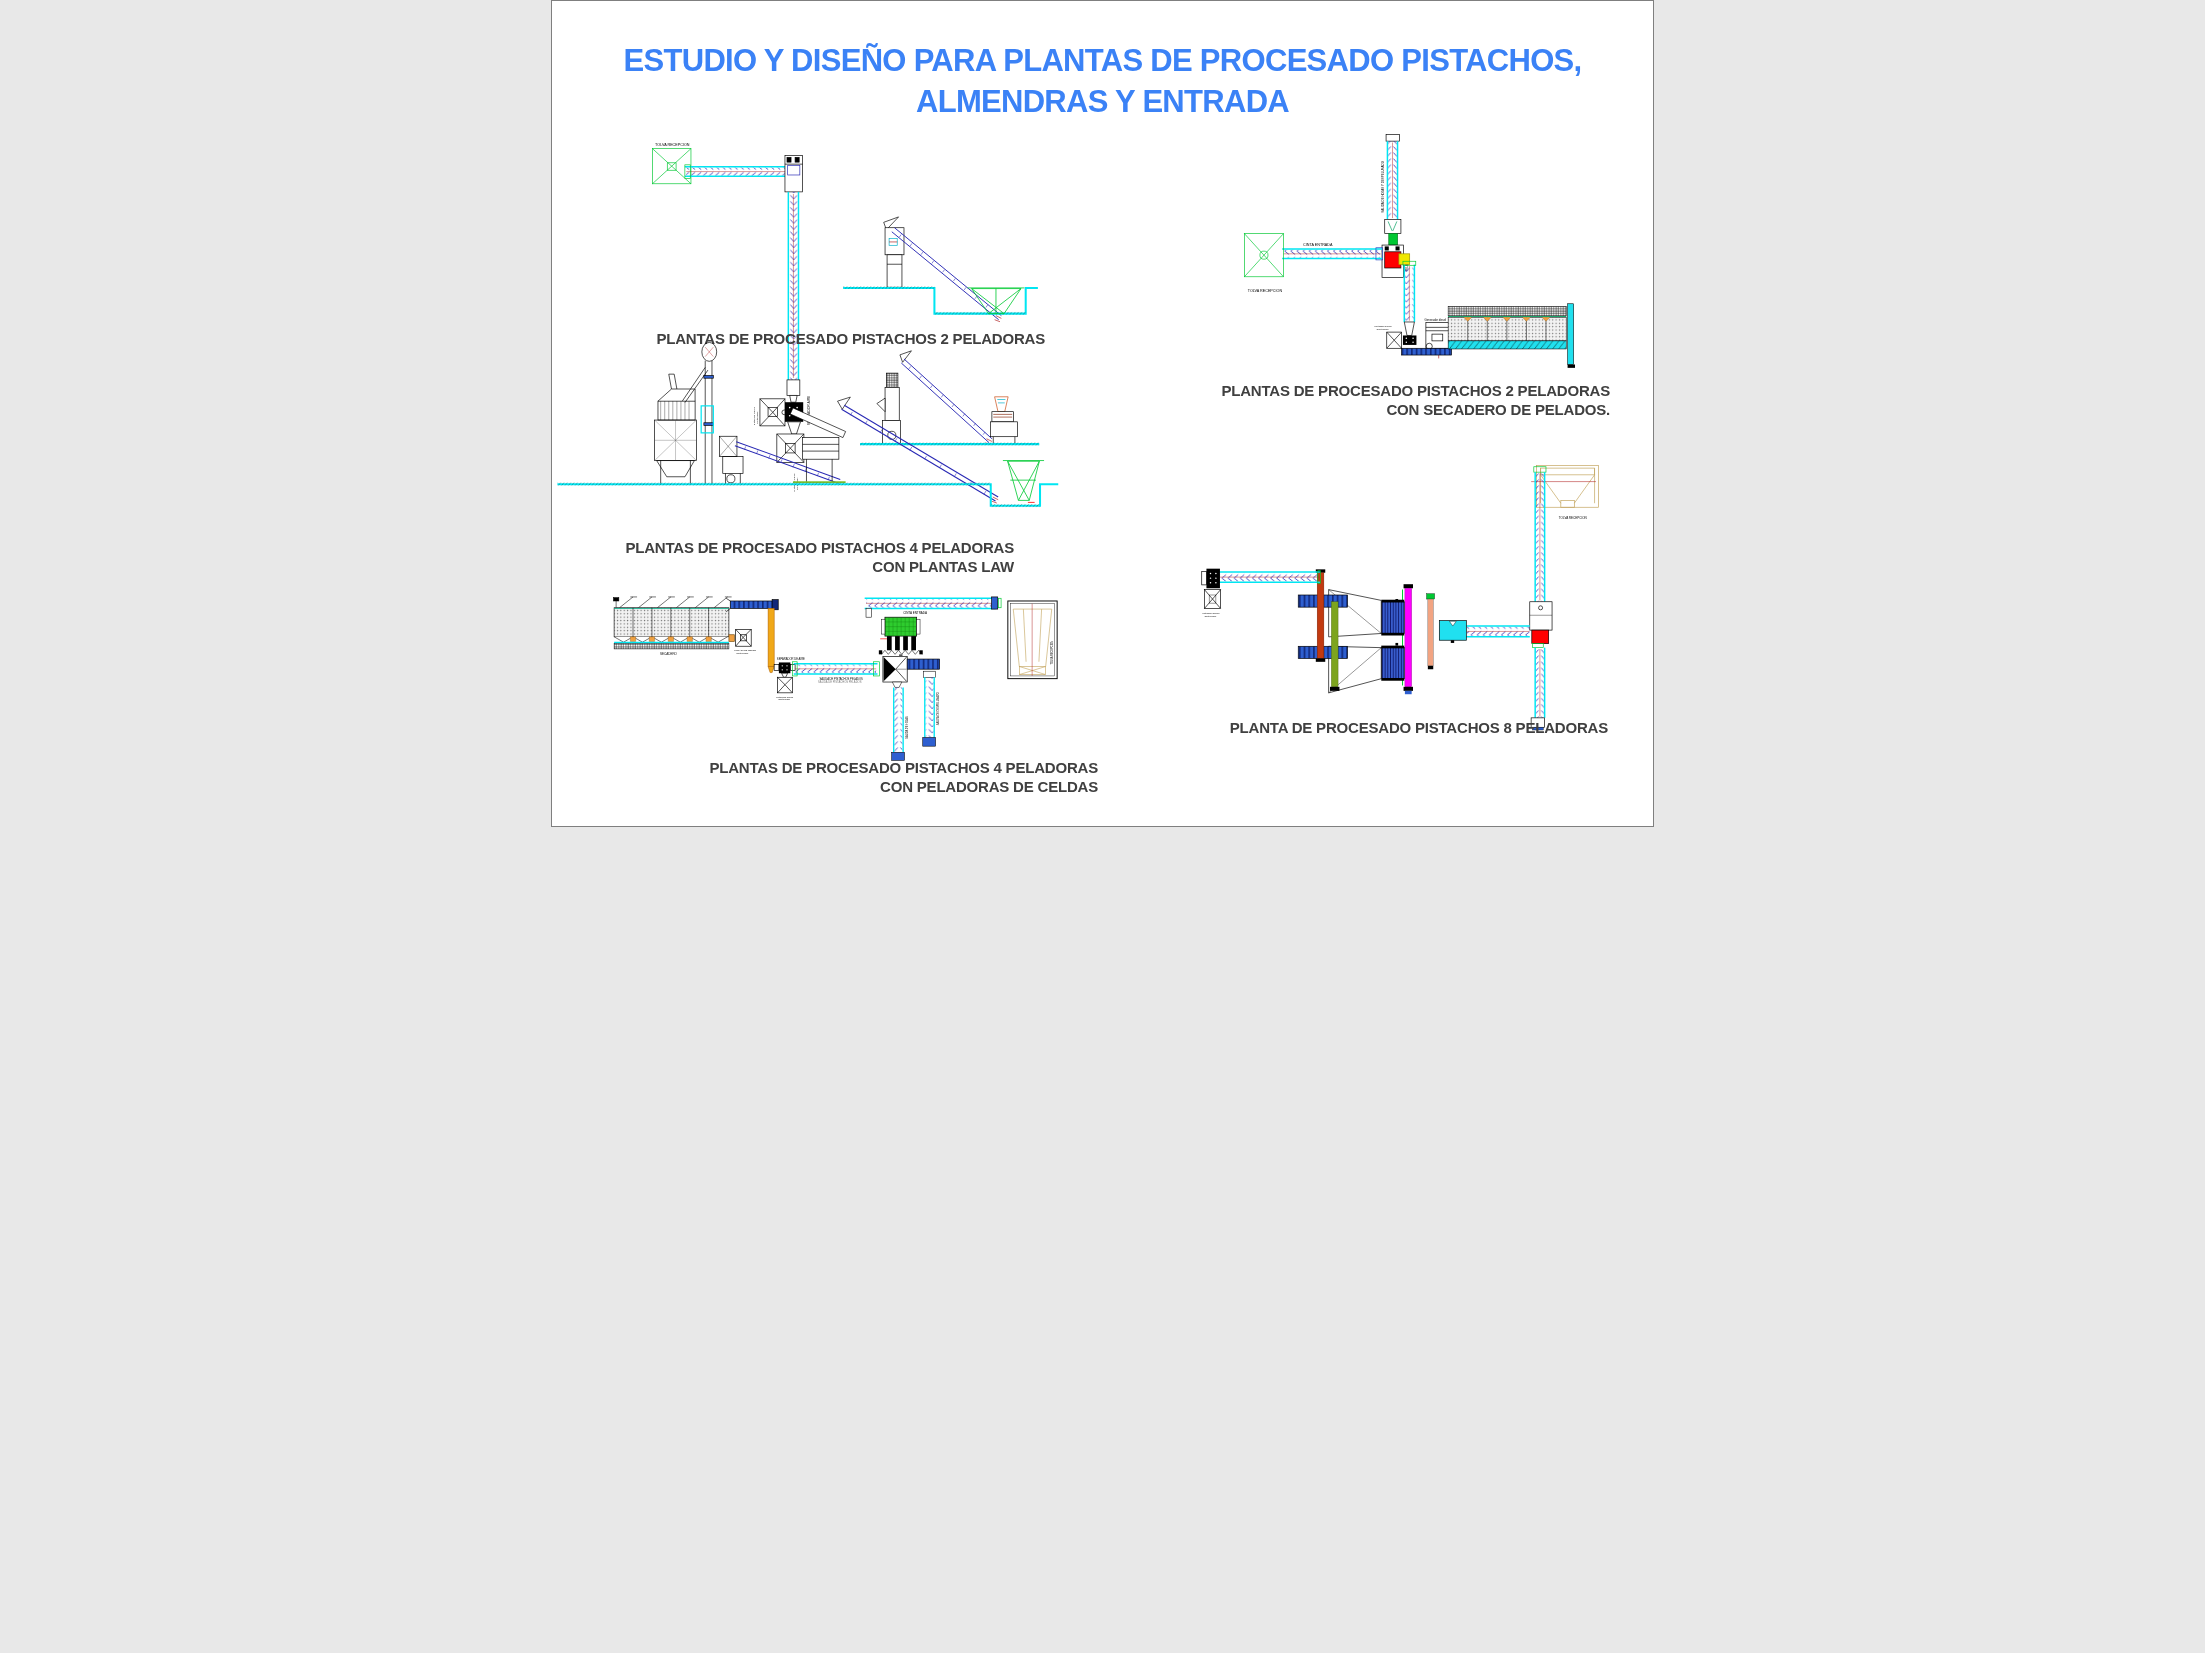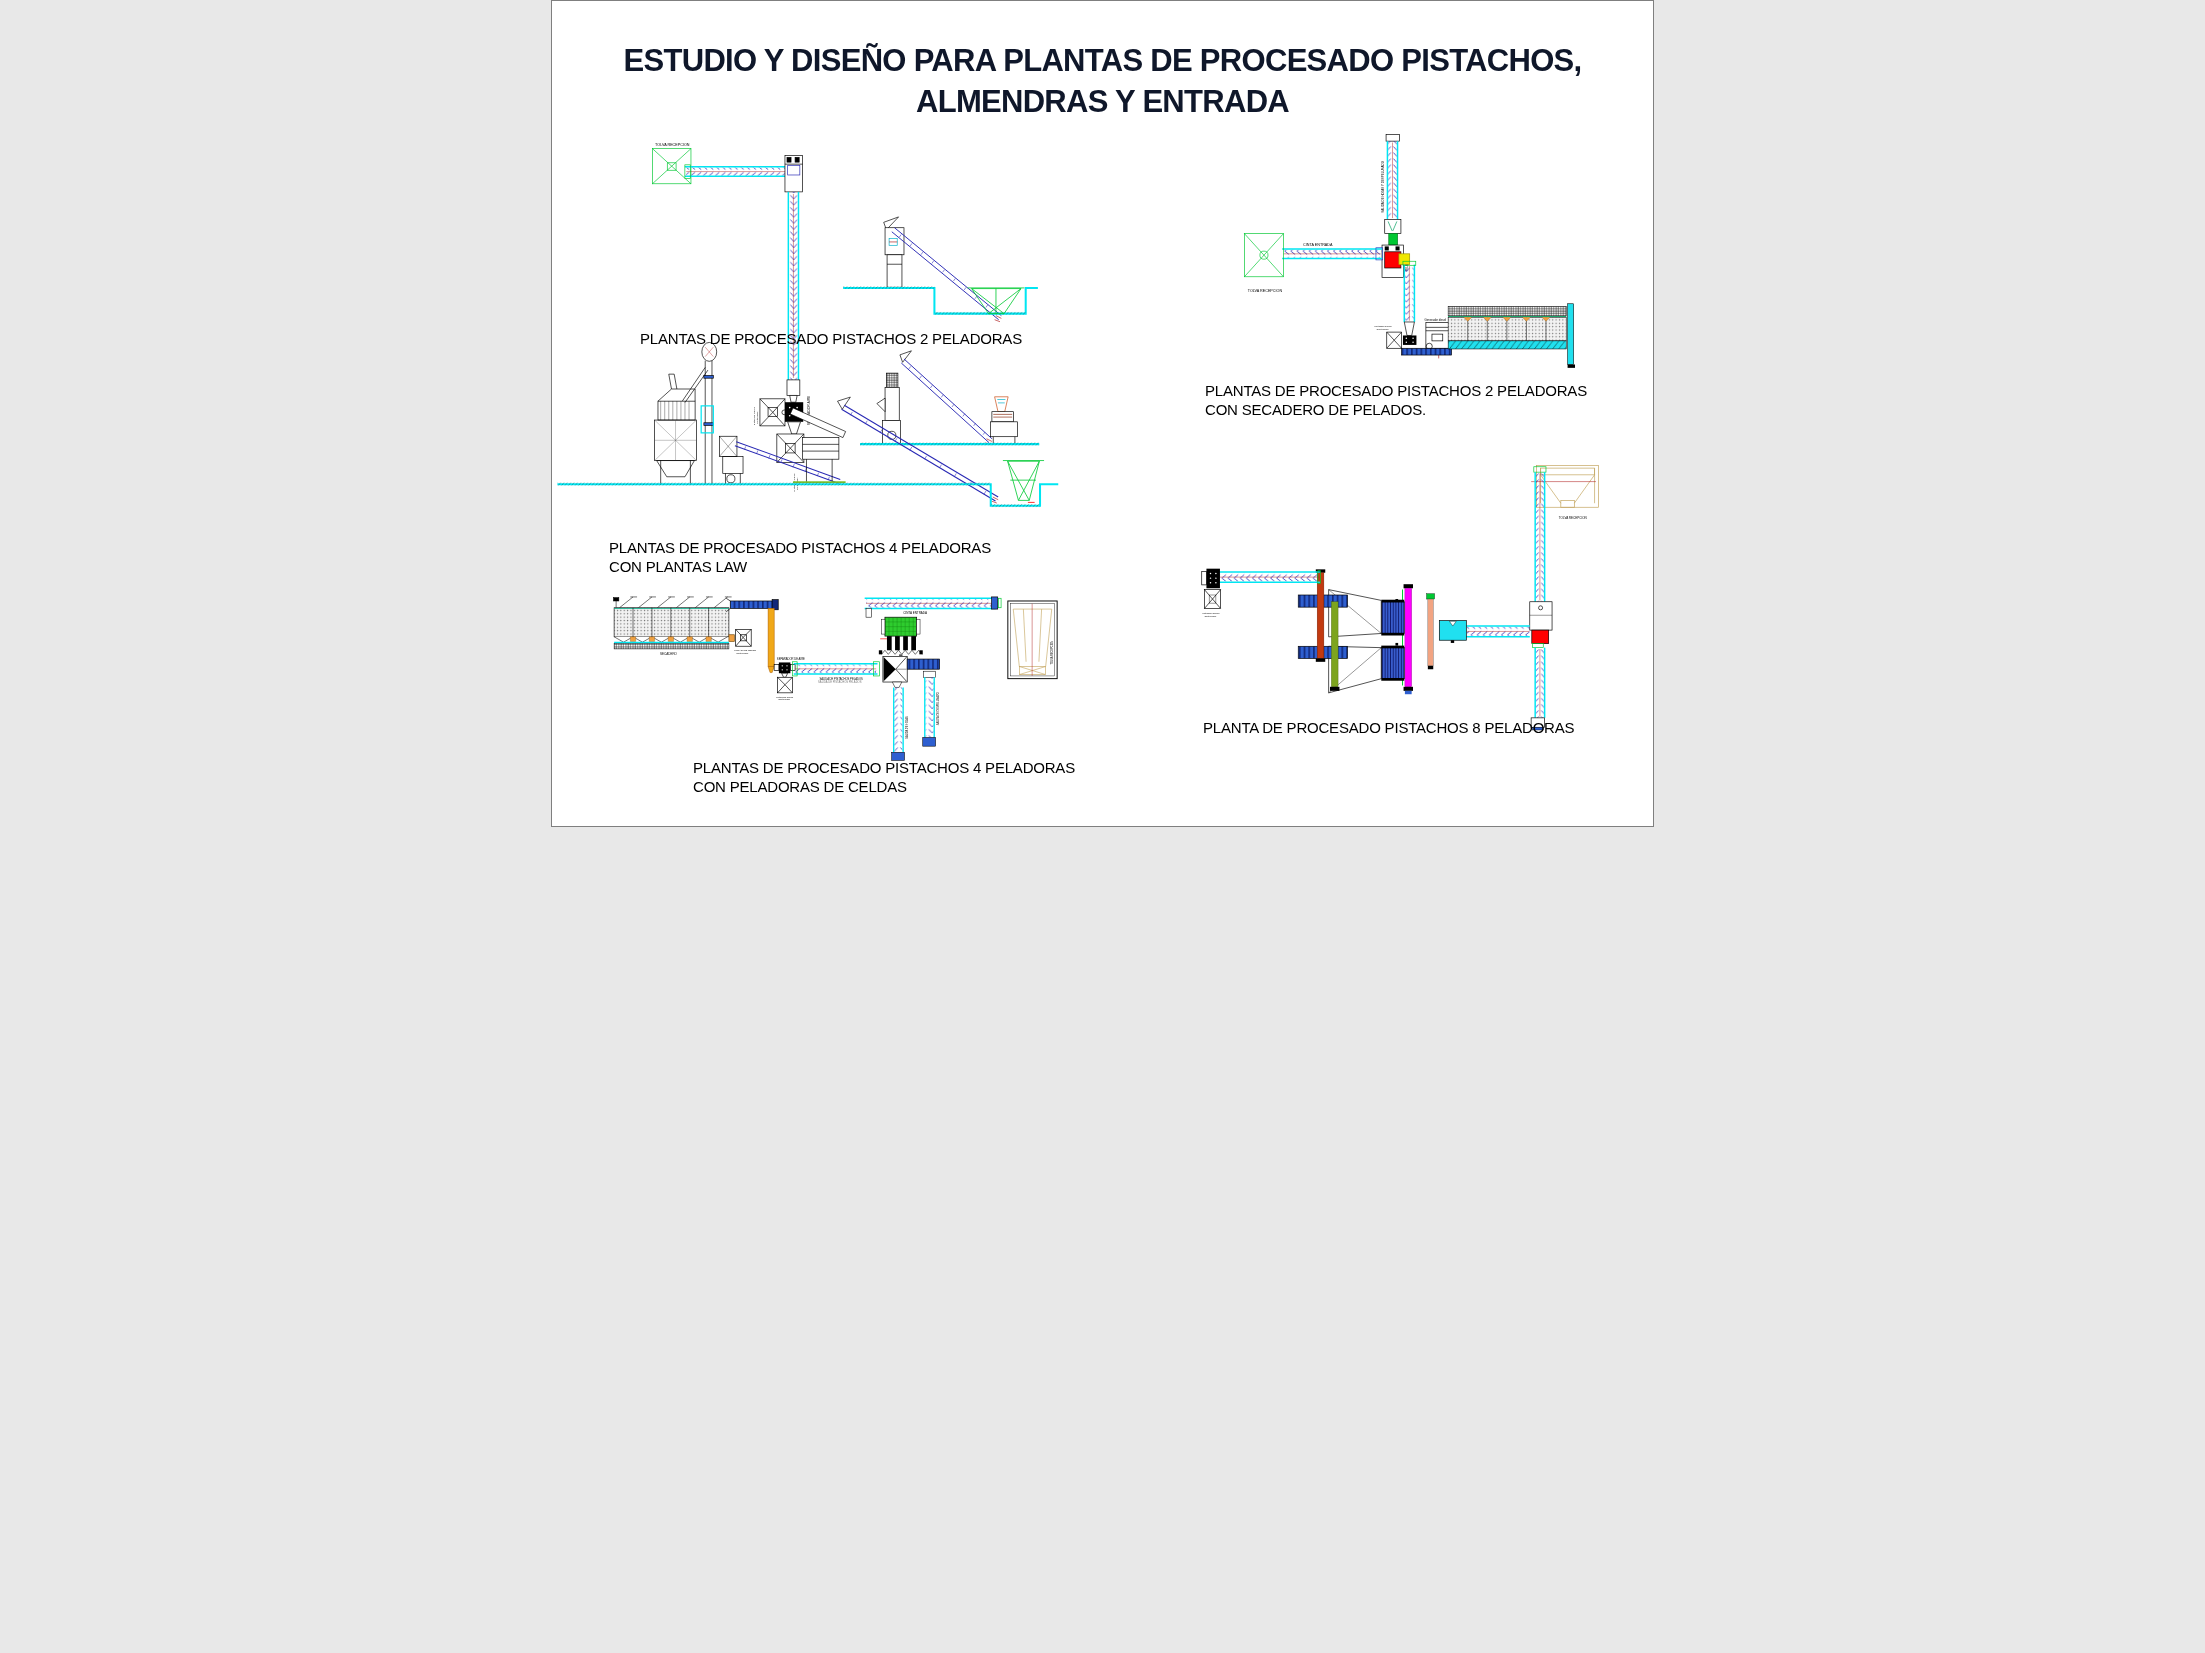--- a/index.html
+++ b/index.html
@@ -3,26 +3,26 @@
 <meta charset="utf-8">
 <style>
   html,body{margin:0;padding:0;background:#e8e8e8;}
   .page{
     position:relative;width:1103px;height:827px;margin:0 auto;
     background:#ffffff;border:0.7px solid #7f7f7f;box-sizing:border-box;
     font-family:"Liberation Sans","DejaVu Sans",sans-serif;overflow:hidden;
   }
   .title{
     position:absolute;left:0;top:39px;width:100%;text-align:center;
-    font-weight:bold;font-size:31px;line-height:41px;color:#0f172a;
+    font-weight:bold;font-size:31px;line-height:41px;color:#3b82f6;
     letter-spacing:-0.7px;
   }
   .cap{
-    position:absolute;width:405px;text-align:left;font-weight:normal;
-    font-size:15px;line-height:19px;color:#000000;letter-spacing:-0.2px;white-space:nowrap;
+    position:absolute;width:405px;text-align:right;font-weight:bold;
+    font-size:15px;line-height:19px;color:#404040;letter-spacing:-0.2px;white-space:nowrap;
   }
   svg{position:absolute;overflow:visible;}
   svg text{font-family:"Liberation Sans","DejaVu Sans",sans-serif;fill:#000;}
 </style>
 </head>
 <body>
 
 <div class="page">
 
   <svg width="0" height="0">

